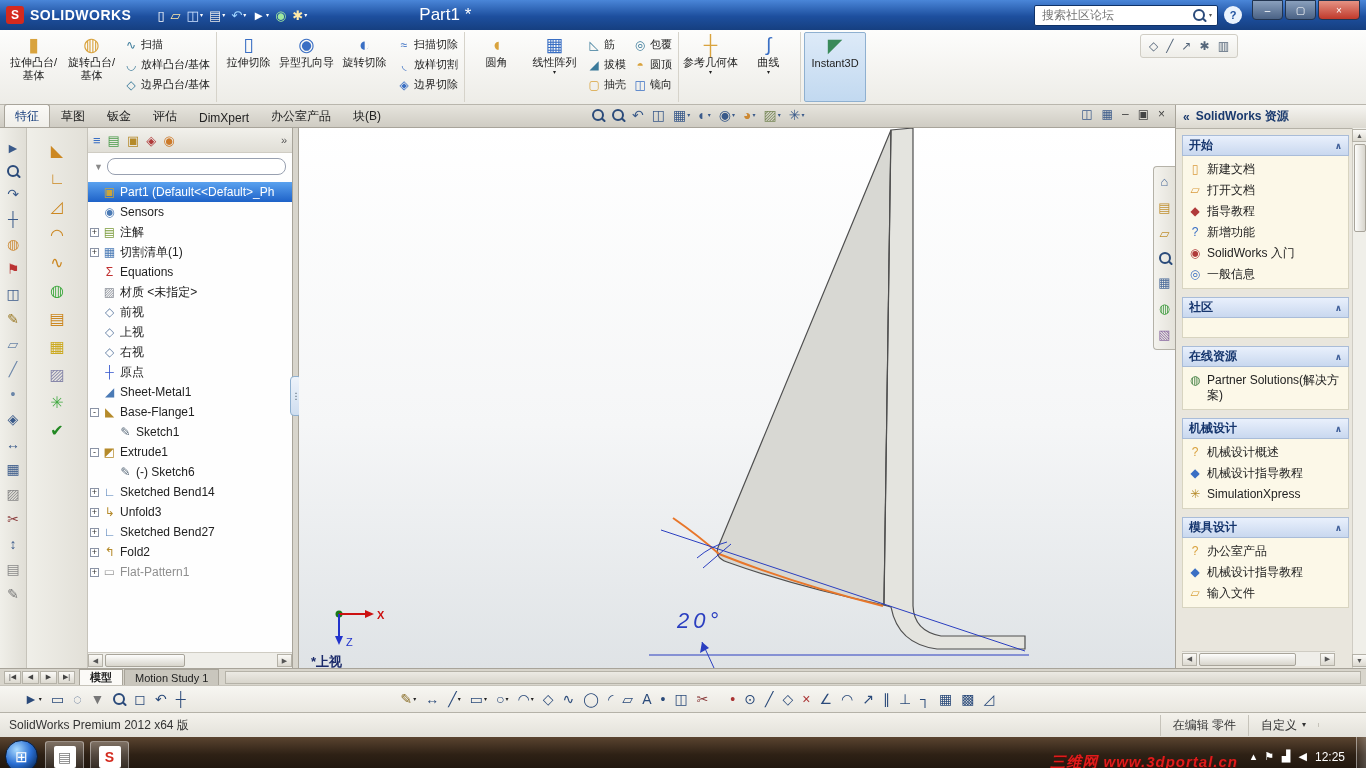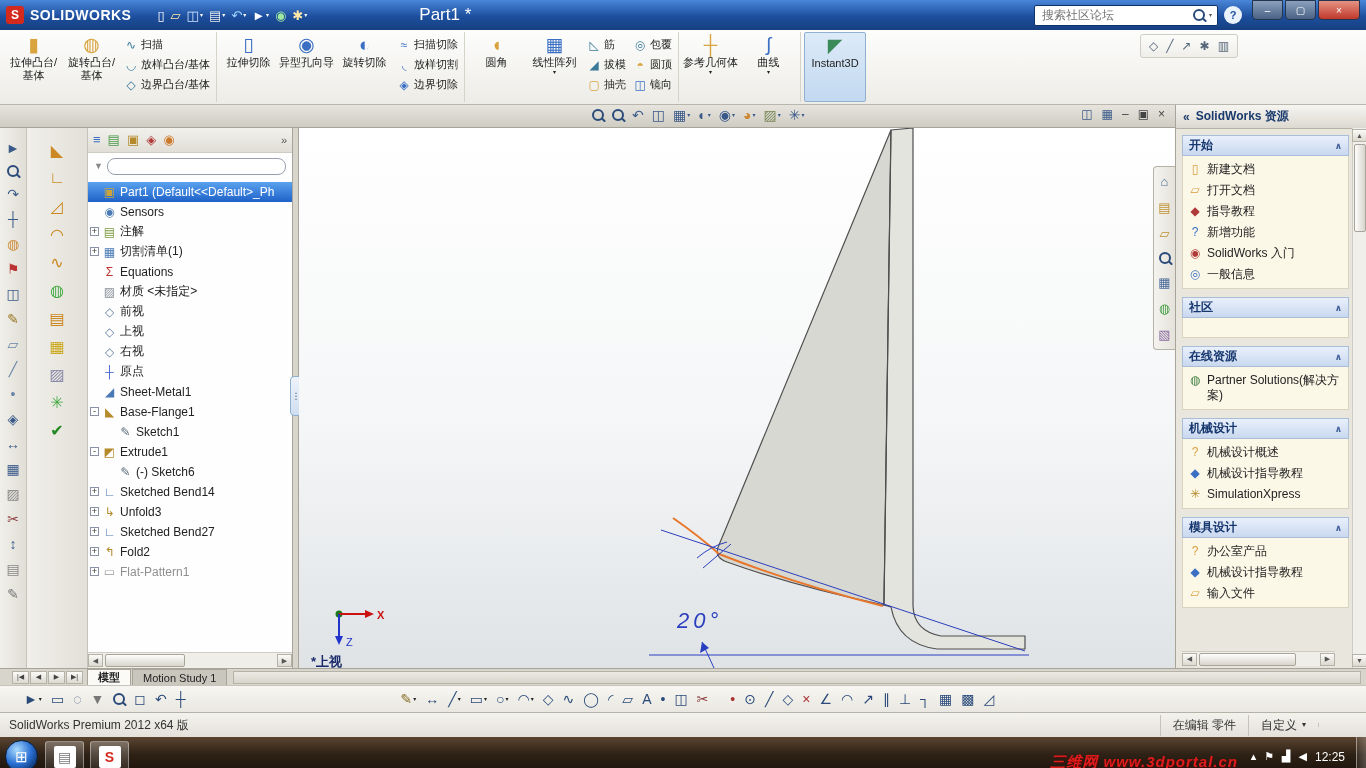--- a/index.html
+++ b/index.html
@@ -114,21 +114,21 @@
   .tp-item{display:flex;align-items:flex-start;gap:5px;padding:3px 3px;font-size:12px;color:#222;line-height:1.25;}
   .tp-item .picon{width:14px;text-align:center;flex:0 0 14px;font-size:12px;}
   .vscroll{position:absolute;right:0;top:23px;bottom:0;width:14px;background:#f0efe9;border-left:1px solid #cfccc3;
            display:flex;flex-direction:column;align-items:center;justify-content:space-between;padding:1px 0;box-sizing:border-box;}
   .vthumb{width:10px;height:86px;background:linear-gradient(90deg,#fdfdfc,#d8d5cc);border:1px solid #a8a49a;border-radius:2px;}
   .tp-hscroll{margin-top:auto;height:14px;display:flex;align-items:center;background:#efeee9;border-top:1px solid #cfccc3;
               margin-right:14px;}
 
   
   .bottomtabs{height:16px;background:#d8d5cc;border-top:1px solid #a8a49a;display:flex;align-items:center;
-              padding-left:12px;gap:1px;font-size:11px;}
+              padding-left:4px;gap:1px;font-size:11px;}
   .navbtn{width:17px;height:13px;background:linear-gradient(#fbfaf7,#dcd9d0);border:1px solid #b5b2a8;font-size:7px;
           display:flex;align-items:center;justify-content:center;color:#444;box-sizing:border-box;}
   .mtab{padding:0 10px;height:15px;border:1px solid #a8a49a;border-bottom:none;background:#c9c6bd;display:flex;
         align-items:center;white-space:nowrap;}
   .mtab.selected{background:#fbfaf7;font-weight:bold;}
   .tabfill{flex:1;height:11px;background:linear-gradient(#eceae4,#d8d5cc);border:1px solid #b5b2a8;margin:0 5px;}
 
   .btoolbar{height:26px;background:linear-gradient(#f7f6f2,#e9e7e0);border-top:1px solid #c6c3ba;display:flex;
             align-items:center;padding:0 6px;}
   .btgroup{display:flex;align-items:center;gap:9px;}
@@ -344,20 +344,36 @@
         <span style="color: rgb(85, 102, 122);">✱</span>
 
         <span style="color: rgb(85, 102, 122);">▥</span>
       </div>
   </div>
 
   <div class="workrow">
     <div class="workarea">
 
       <div class="tabrow">
+        <div style="display:flex;align-items:flex-end">
+
+            <span class="cmtab selected">特征</span>
+
+            <span class="cmtab">草图</span>
+
+            <span class="cmtab">钣金</span>
+
+            <span class="cmtab">评估</span>
+
+            <span class="cmtab">DimXpert</span>
+
+            <span class="cmtab">办公室产品</span>
+
+            <span class="cmtab">块(B)</span>
+          </div>
         <div class="hud">
 
             <span class="hudicon">
               <span class="mag"></span>
 
             </span>
 
             <span class="hudicon">
               <span class="mag"></span>
 

